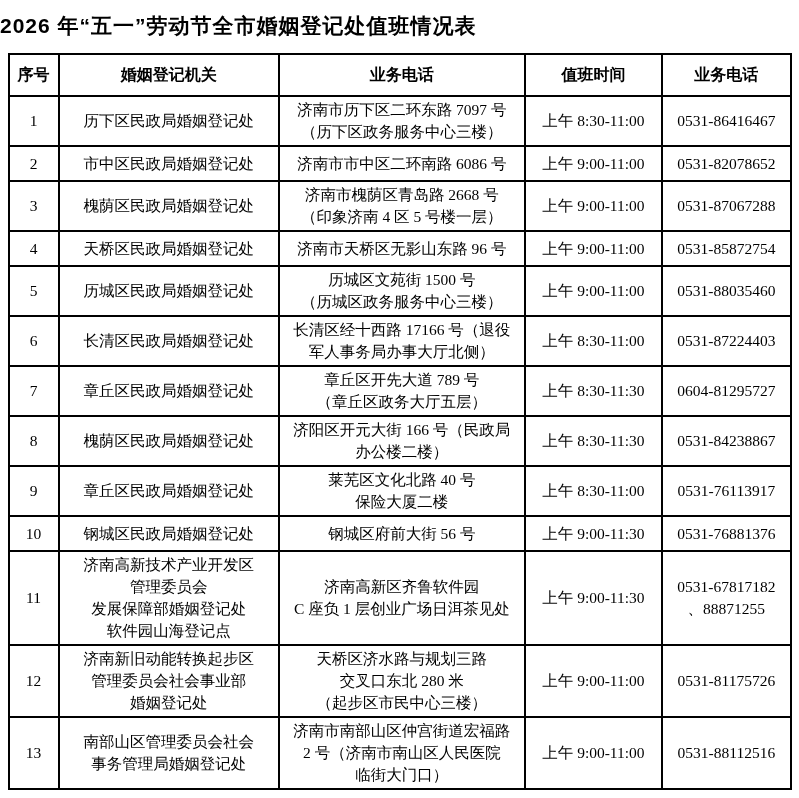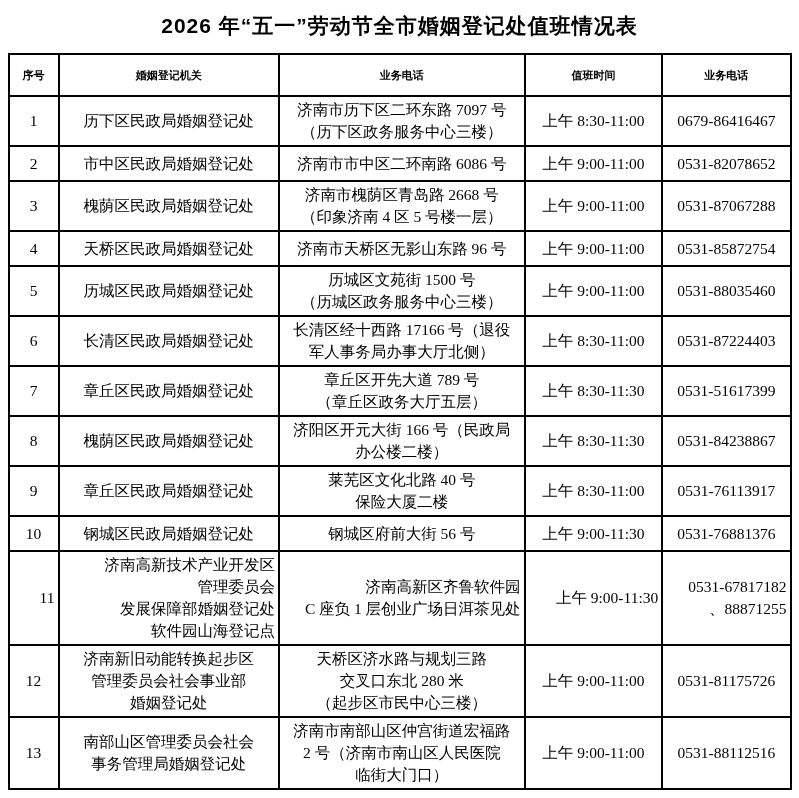--- a/index.html
+++ b/index.html
@@ -10,21 +10,20 @@
   .page {
     width: 799px;
     height: 798px;
     background: #ffffff;
     box-sizing: border-box;
     overflow: hidden;
     font-family: "Liberation Serif", "DejaVu Serif", serif;
     color: #000000;
   }
   .doc-title {
-    text-align: center;
     font-family: "Liberation Sans", "DejaVu Sans", sans-serif;
     font-weight: 700;
     font-size: 21px;
     letter-spacing: 1px;
     padding-top: 12px;
     margin: 0 0 0 0;
     height: 50px;
     box-sizing: border-box;
   }
   table.duty-table {
@@ -41,34 +40,34 @@
     padding: 2px 3px;
     box-sizing: border-box;
     white-space: pre-line;
     font-size: 15.5px;
     line-height: 22px;
     overflow: hidden;
   }
   table.duty-table th {
     font-family: "Liberation Sans", "DejaVu Sans", sans-serif;
     font-weight: 700;
-    font-size: 11px;
+    font-size: 16px;
     height: 42px;
     border-radius: 13px;
   }
   col.c-no     { width: 6.4%; }
   col.c-agency { width: 28.2%; }
   col.c-addr   { width: 31.4%; }
   col.c-time   { width: 17.6%; }
   col.c-phone  { width: 16.4%; }
 
   tr.h-1 td { height: 35px; }
   tr.h-2 td { height: 48px; }
   tr.h-3 td { height: 59px; }
-  tr.h-4 td { height: 90px; text-align: right; }
+  tr.h-4 td { height: 90px; }
 </style>
 </head>
 <body>
 
 <div class="page">
 
   <h1 class="doc-title">2026 年“五一”劳动节全市婚姻登记处值班情况表</h1>
 
   <table class="duty-table">
     <colgroup>
@@ -87,21 +86,21 @@
         <th>业务电话</th>
       </tr>
     </thead>
     <tbody>
       <tr class="h-2">
         <td>1</td>
         <td>历下区民政局婚姻登记处</td>
         <td>济南市历下区二环东路 7097 号
 （历下区政务服务中心三楼）</td>
         <td>上午 8:30-11:00</td>
-        <td>0679-86416467</td>
+        <td>0531-86416467</td>
       </tr>
       <tr class="h-1">
         <td>2</td>
         <td>市中区民政局婚姻登记处</td>
         <td>济南市市中区二环南路 6086 号</td>
         <td>上午 9:00-11:00</td>
         <td>0531-82078652</td>
       </tr>
       <tr class="h-2">
         <td>3</td>
@@ -133,21 +132,21 @@
 军人事务局办事大厅北侧）</td>
         <td>上午 8:30-11:00</td>
         <td>0531-87224403</td>
       </tr>
       <tr class="h-2">
         <td>7</td>
         <td>章丘区民政局婚姻登记处</td>
         <td>章丘区开先大道 789 号
 （章丘区政务大厅五层）</td>
         <td>上午 8:30-11:30</td>
-        <td>0531-51617399</td>
+        <td>0604-81295727</td>
       </tr>
       <tr class="h-2">
         <td>8</td>
         <td>槐荫区民政局婚姻登记处</td>
         <td>济阳区开元大街 166 号（民政局
 办公楼二楼）</td>
         <td>上午 8:30-11:30</td>
         <td>0531-84238867</td>
       </tr>
       <tr class="h-2">

